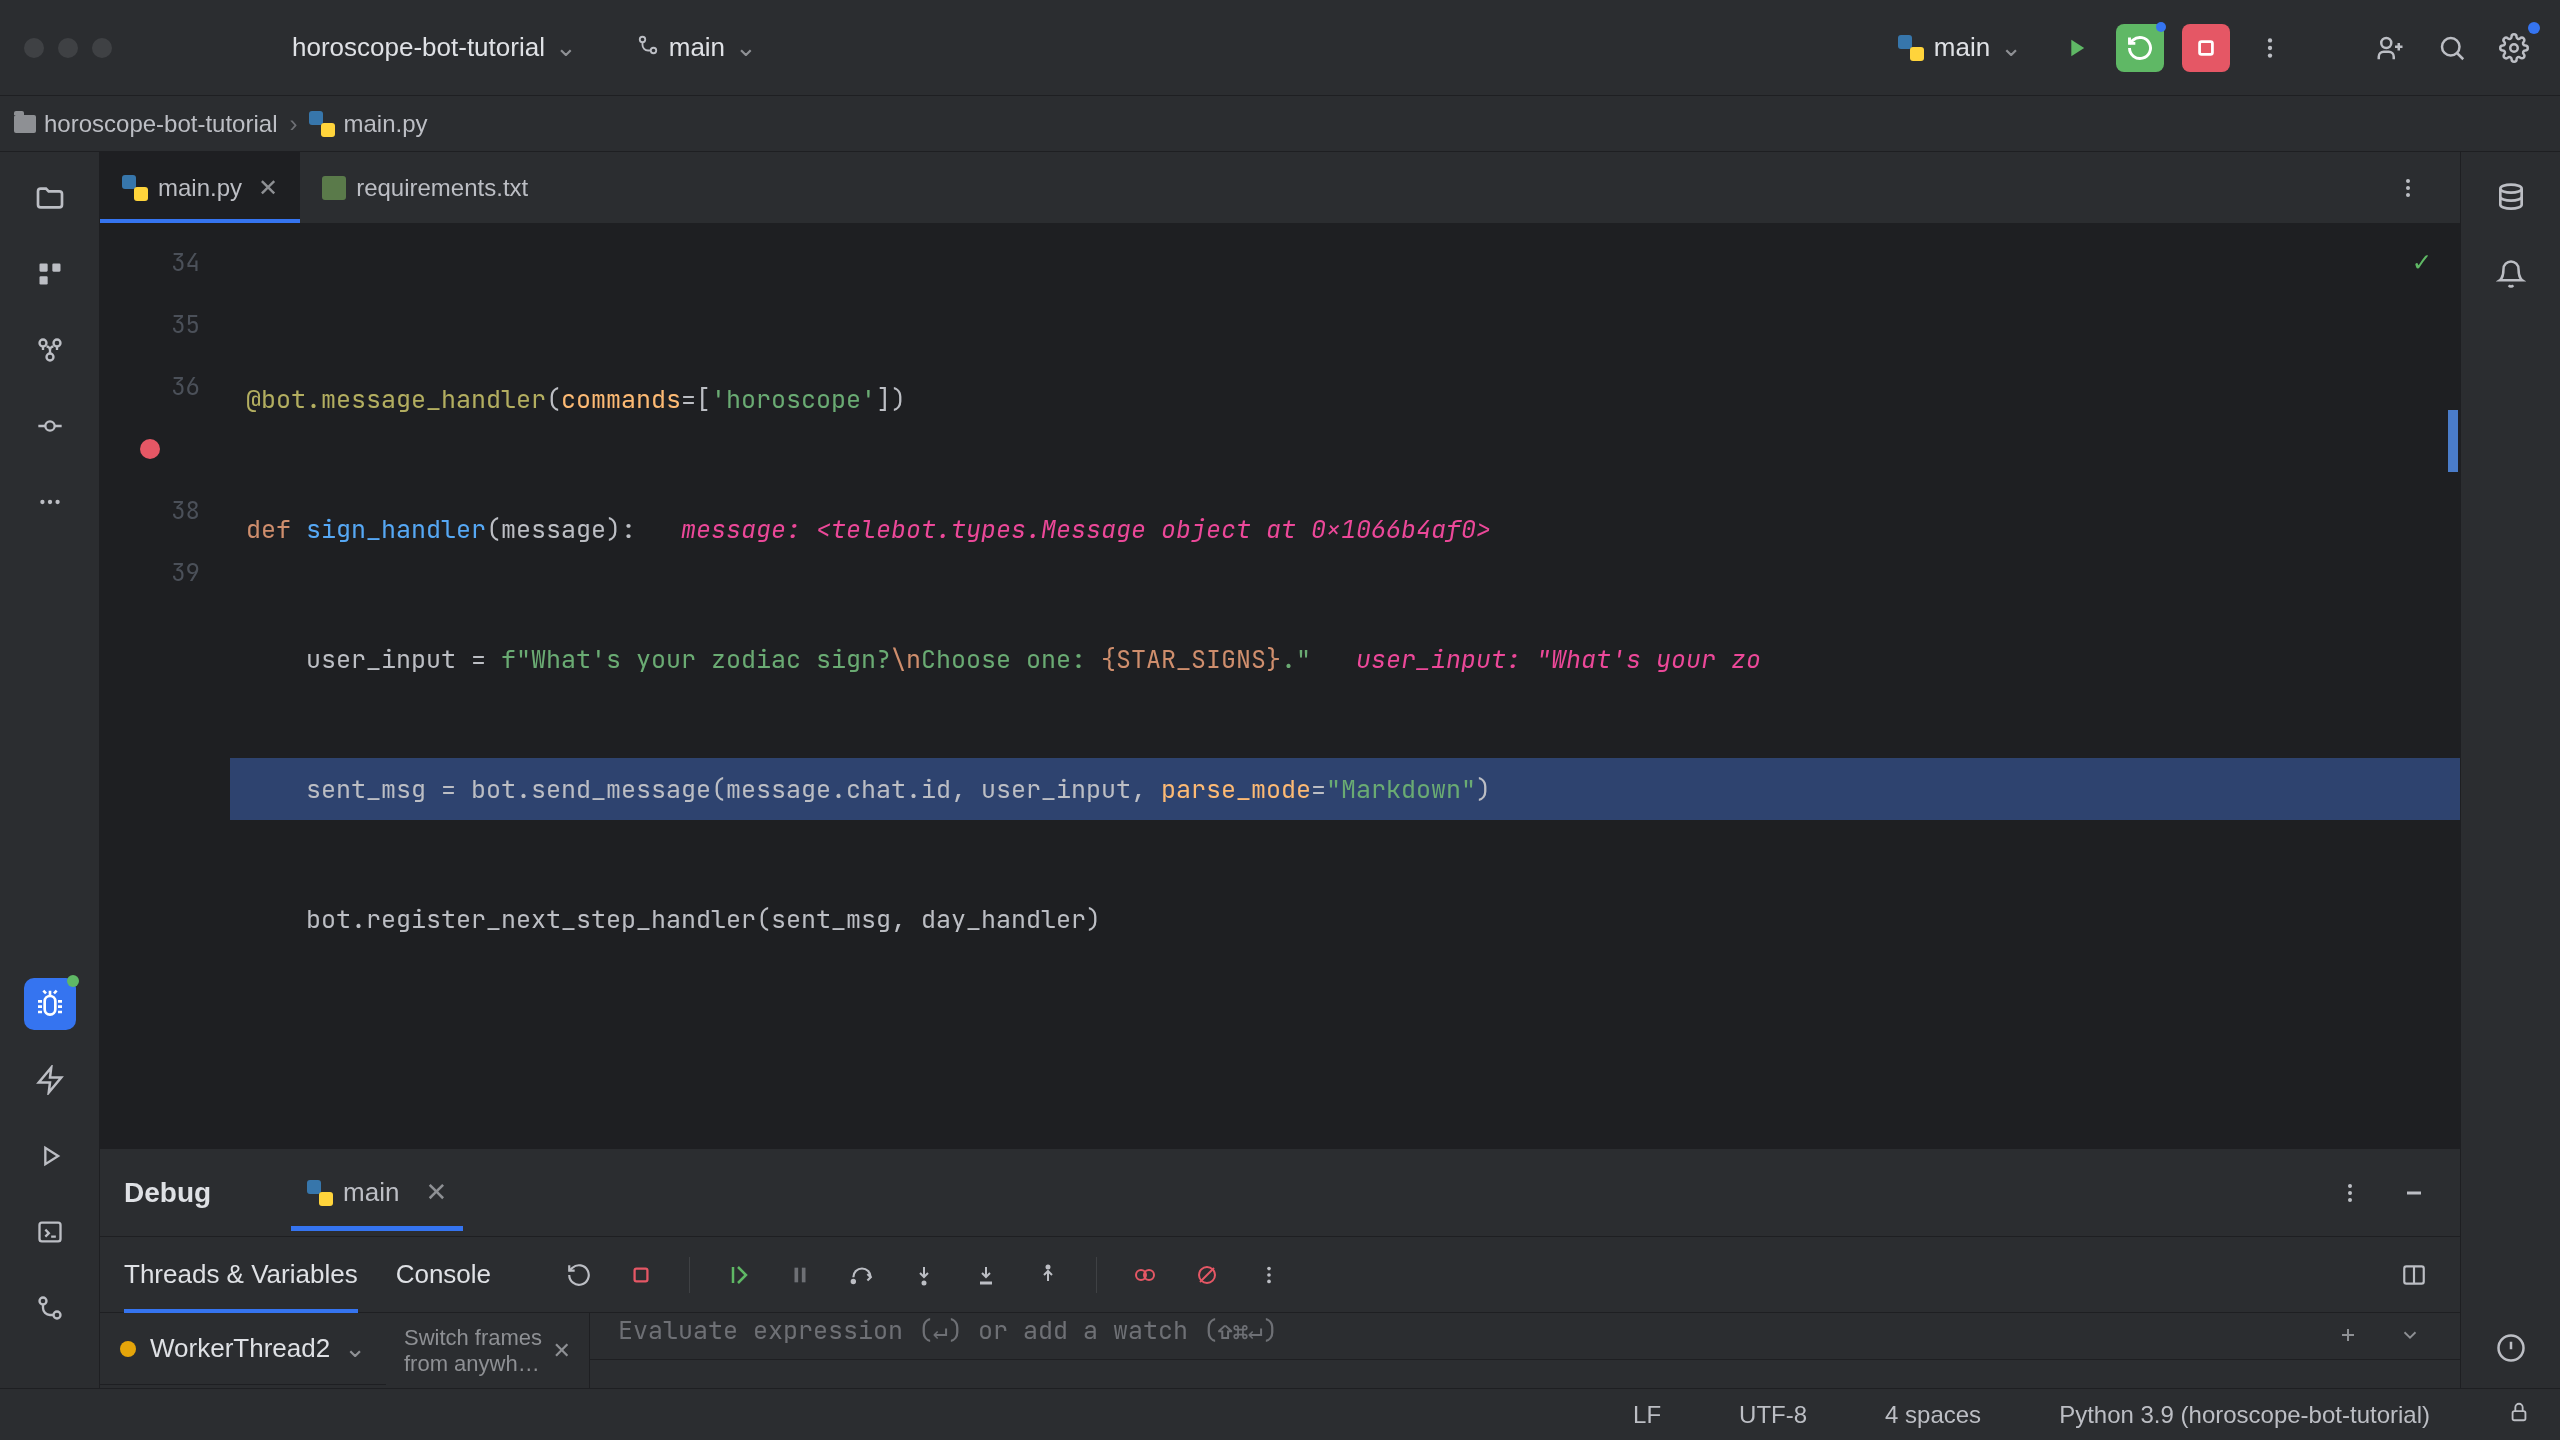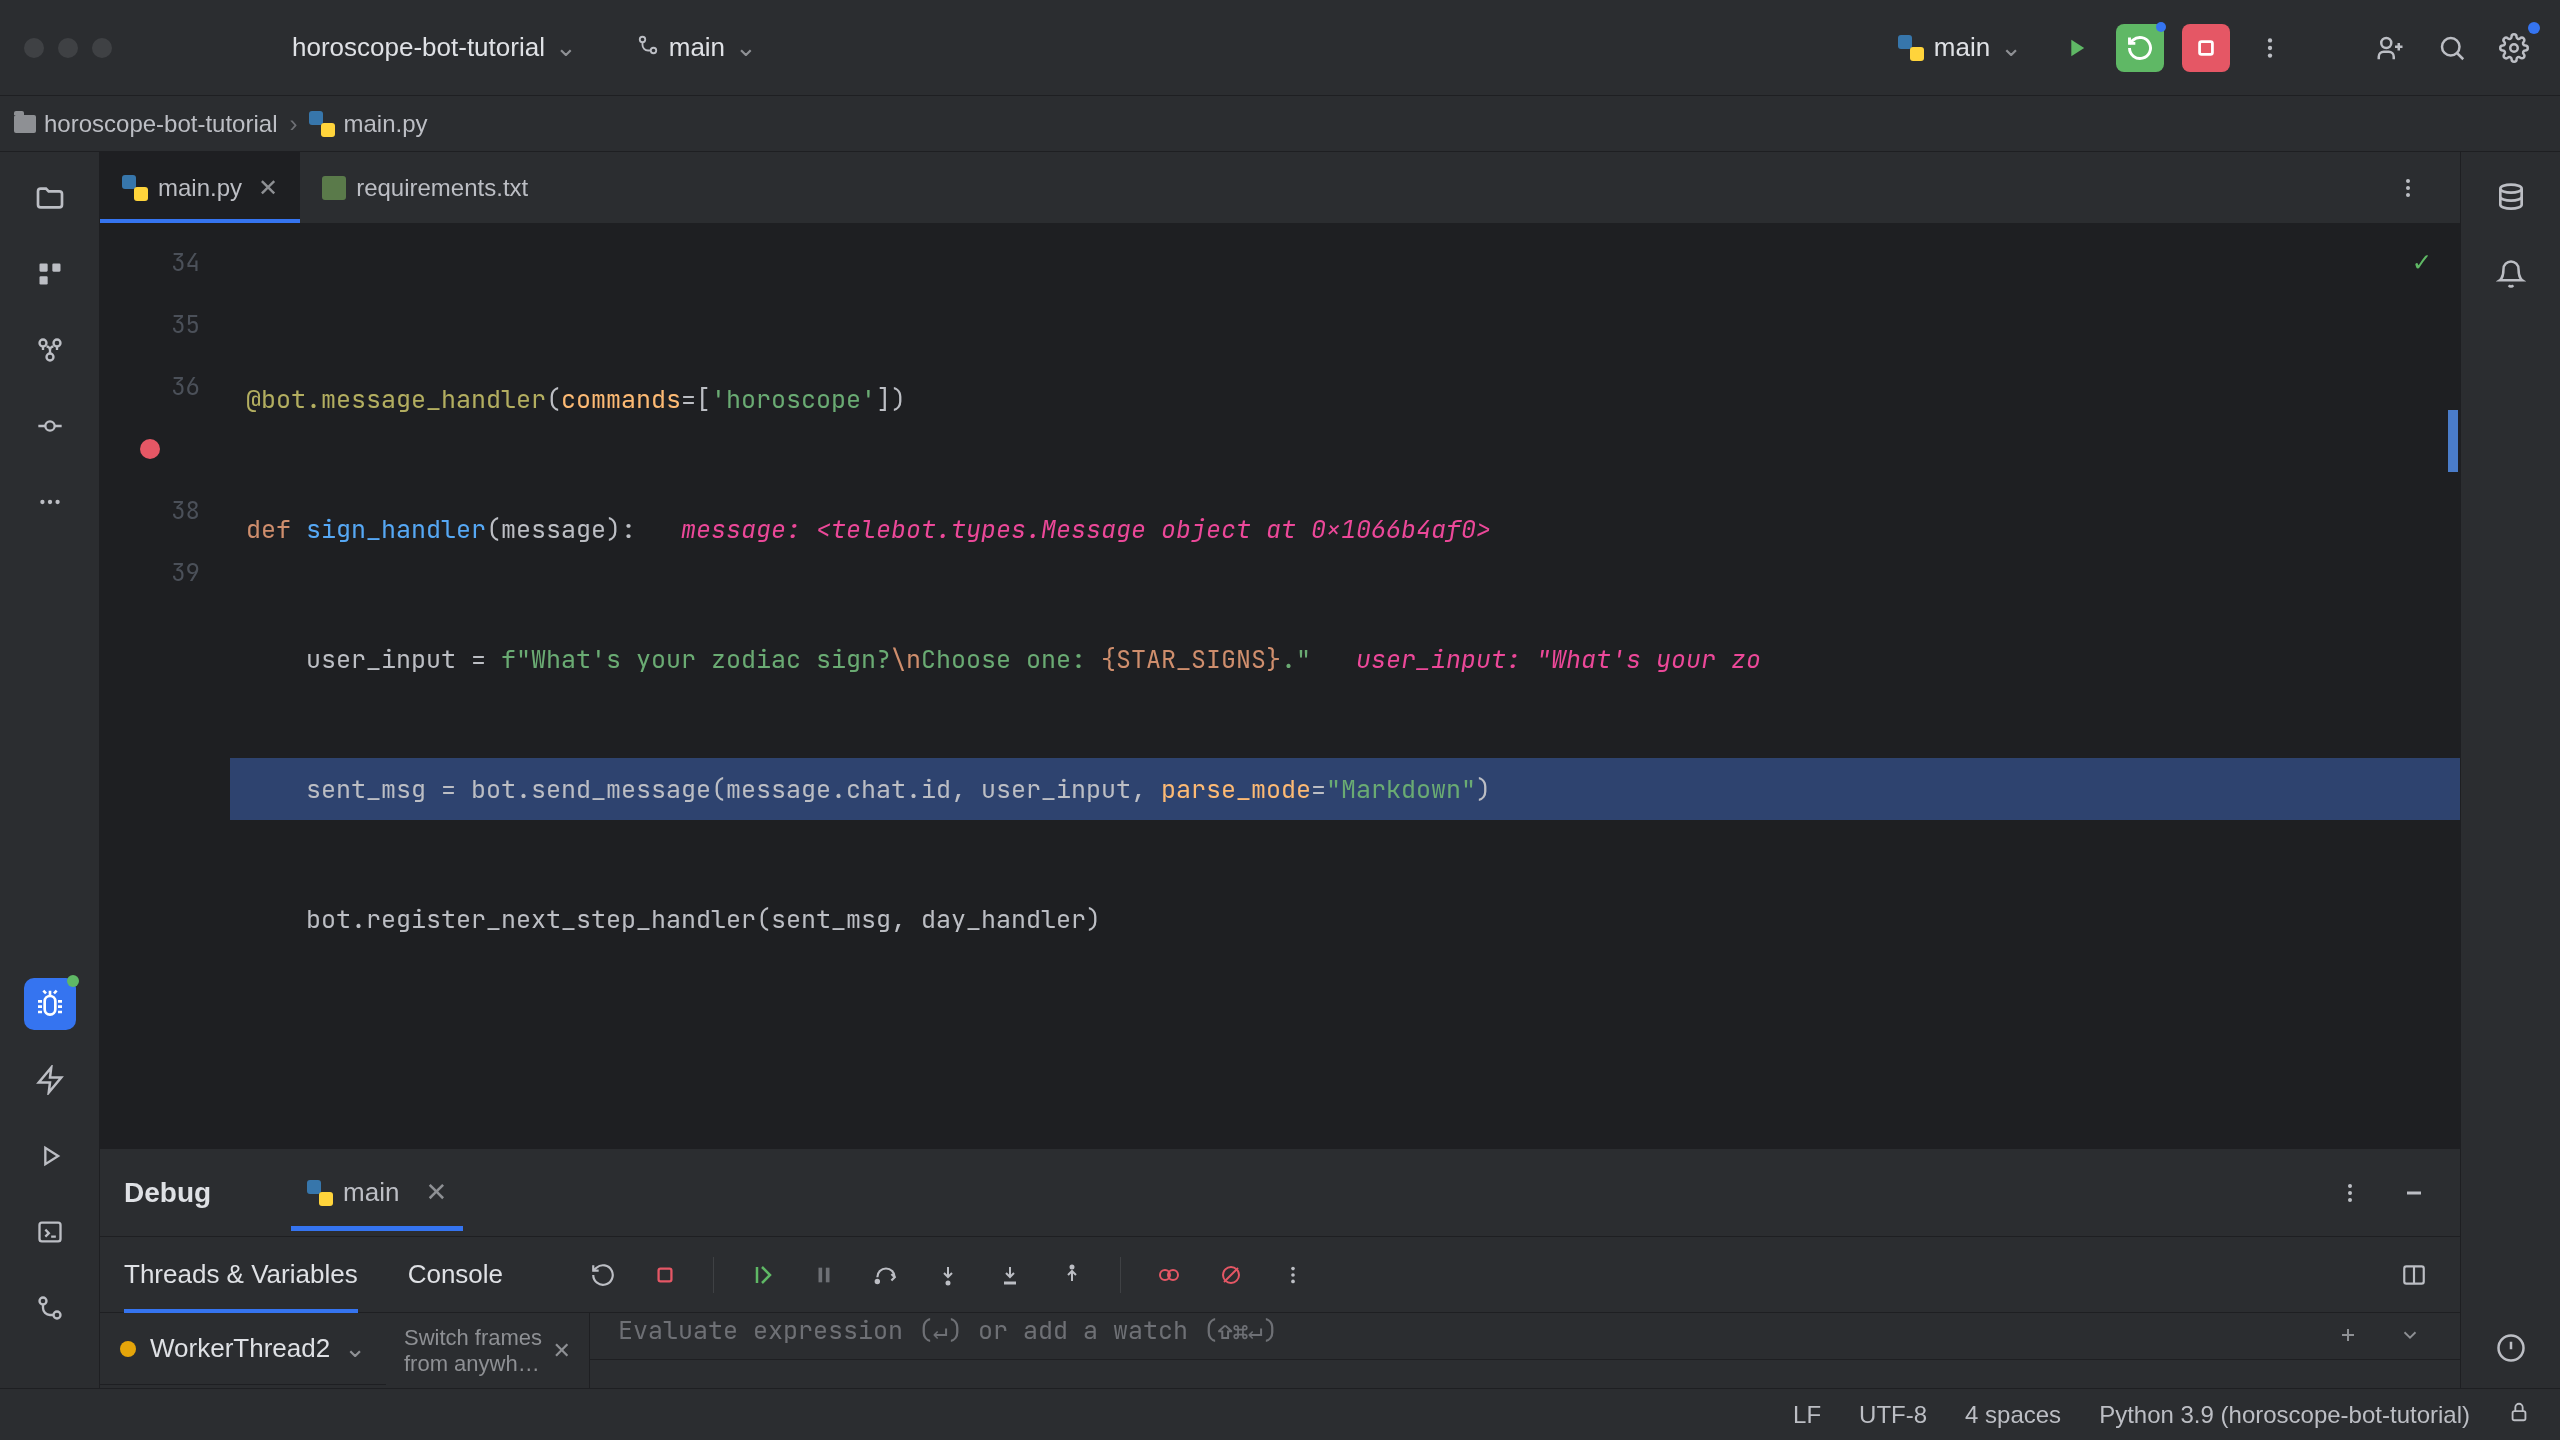--- a/index.html
+++ b/index.html
@@ -65,41 +65,41 @@
 .c-param { color: #fdba74; }
 .c-default { color: #bcbec4; }
 .c-hint { color: #ec4899; font-style: italic; }
 .mini-pos { position: absolute; right: 2px; top: 186px; width: 10px; height: 62px; background: #4a7cc9; }
 .debug-panel { flex: 1; display: flex; flex-direction: column; background: #2b2d30; border-top: 1px solid #1e1f22; overflow: hidden; }
 .debug-header { height: 88px; display: flex; align-items: center; padding: 5px 24px; border-bottom: 1px solid #1e1f22; }
 .debug-title { font-size: 28px; font-weight: 600; color: #dfe1e5; }
 .debug-tab { display: flex; align-items: center; gap: 10px; font-size: 26px; margin-left: 80px; padding: 0 16px; height: 100%; position: relative; }
 .debug-tab.active::after { content: ''; position: absolute; bottom: 0; left: 0; right: 0; height: 5px; background: #3574f0; }
 .debug-header-right { margin-left: auto; display: flex; gap: 20px; }
-.debug-subtabs { height: 76px; display: flex; align-items: center; padding: 0 24px; gap: 50px; border-bottom: 1px solid #1e1f22; }
+.debug-subtabs { height: 76px; display: flex; align-items: center; padding: 0 24px; gap: 38px; border-bottom: 1px solid #1e1f22; }
 .subtab { font-size: 26px; padding-bottom: 22px; padding-top: 22px; position: relative; color: #dfe1e5; }
 .subtab.active::after { content: ''; position: absolute; bottom: -1px; left: 0; right: 0; height: 4px; background: #3574f0; }
 .debug-toolbar { display: flex; align-items: center; gap: 22px; margin-left: 30px; }
 .debug-toolbar .icon-btn { width: 40px; height: 40px; }
 .debug-toolbar .sep { width: 1px; height: 36px; background: #3f4144; margin: 0 6px; }
 .debug-subtabs-right { margin-left: auto; }
 .debug-content { flex: 1; display: flex; overflow: hidden; }
 .frames-col { width: 490px; border-right: 1px solid #1e1f22; display: flex; flex-direction: row; }
 .thread-selector { height: 72px; display: flex; align-items: center; padding: 0 20px; gap: 14px; font-size: 26px; color: #dfe1e5; border-bottom: 1px solid #1e1f22; }
 .thread-dot { width: 16px; height: 16px; background: #e5a50a; border-radius: 50%; }
 .thread-chevron { margin-left: auto; color: #8e9094; }
 .frames-list { flex: 1; overflow: hidden; }
 .frames-hint { padding: 14px 18px; font-size: 22px; color: #8e9094; display: flex; align-items: center; gap: 10px; }
 .vars-col { flex: 1; display: flex; flex-direction: column; }
 .eval-bar { height: 72px; display: flex; align-items: flex-start; padding: 0 28px; font-family: "JetBrains Mono", monospace; font-size: 25px; color: #6e7075; border-bottom: 1px solid #1e1f22; }
 .eval-bar-right { margin-left: auto; display: flex; gap: 18px; }
 .vars-tree { flex: 1; padding: 14px 20px; overflow: auto; font-size: 26px; }
 .var-row { display: flex; align-items: center; height: 60px; gap: 10px; }
 .chev { color: #8e9094; }
-.status-bar { height: 52px; display: flex; align-items: center; justify-content: flex-end; padding: 0 30px; gap: 38px; font-size: 24px; color: #bcbec4; border-top: 1px solid #1e1f22; background: #2b2d30; position: fixed; bottom: 0; left: 0; right: 0; }
+.status-bar { height: 52px; display: flex; align-items: center; justify-content: flex-end; padding: 0 30px; gap: 78px; font-size: 24px; color: #bcbec4; border-top: 1px solid #1e1f22; background: #2b2d30; position: fixed; bottom: 0; left: 0; right: 0; }
 .py-icon { display: inline-flex; width: 26px; height: 26px; position: relative; }
 .py-icon::before { content: ''; position: absolute; width: 14px; height: 14px; background: #3776ab; border-radius: 3px; top: 0; left: 0; }
 .py-icon::after { content: ''; position: absolute; width: 14px; height: 14px; background: #ffd43b; border-radius: 3px; bottom: 0; right: 0; }
 .txt-icon { display: inline-flex; width: 24px; height: 24px; background: #5a7a4a; border-radius: 3px; position: relative; }
 .folder-icon { display: inline-flex; width: 22px; height: 18px; background: #8e9094; border-radius: 2px; position: relative; }
 .folder-icon::before { content: ''; position: absolute; top: -4px; left: 0; width: 10px; height: 4px; background: #8e9094; border-radius: 2px 2px 0 0; }
 .notif-dot { position: relative; }
 .notif-dot::after { content: ''; position: absolute; top: -4px; right: -4px; width: 12px; height: 12px; background: #3574f0; border-radius: 50%; }
 .alert-icon { position: absolute; bottom: 14px; }
 </style>

